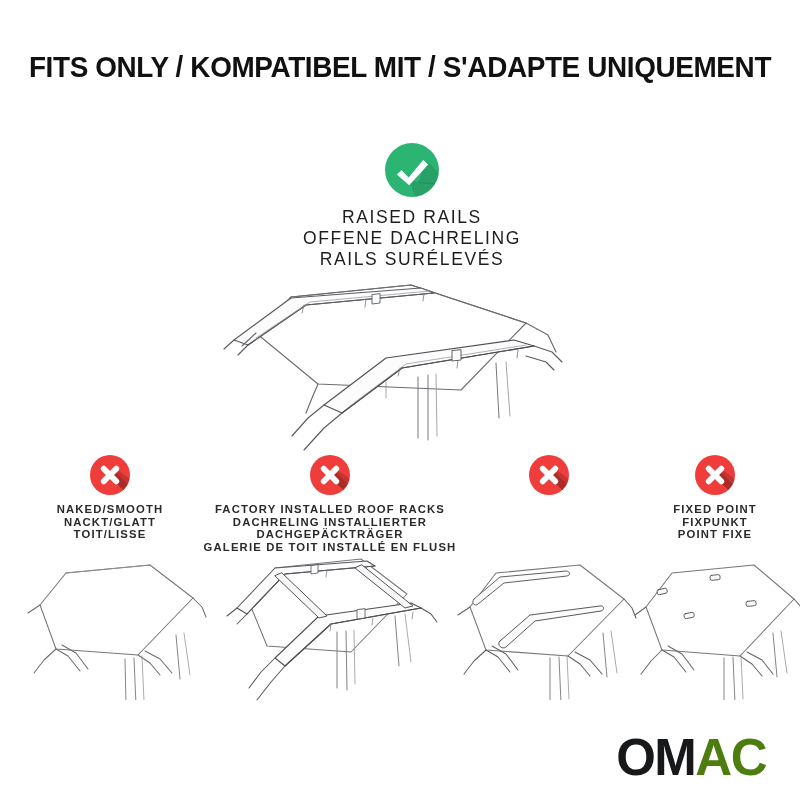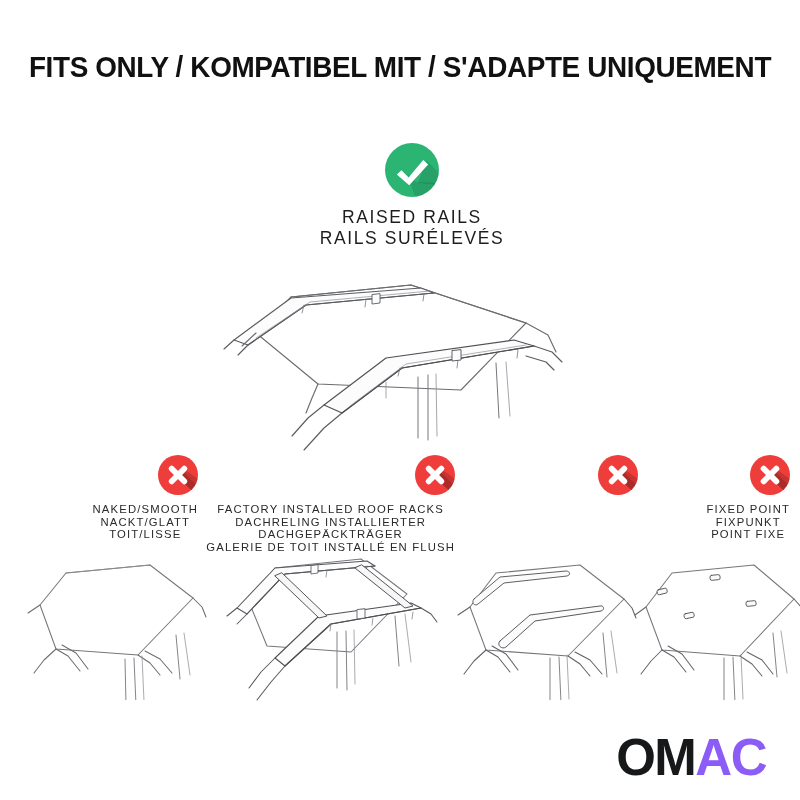--- a/index.html
+++ b/index.html
@@ -96,21 +96,22 @@
     top: 455px;
     left: 0;
     width: 800px;
     height: 250px;
   }
   .excluded-item {
     position: absolute;
     top: 0;
     display: flex;
     flex-direction: column;
-    align-items: flex-end;
+    align-items: center;
+    font-weight: bold;
   }
   .excluded-labels {
     margin-top: 8px;
     text-align: center;
     color: #2a2a2c;
     font-size: 11.3px;
     line-height: 12.6px;
     letter-spacing: 1.15px;
     white-space: nowrap;
   }
@@ -134,21 +135,21 @@
     right: 34px;
     bottom: 22px;
     display: flex;
     align-items: baseline;
     font-weight: bold;
     font-size: 51px;
     letter-spacing: -1.5px;
     line-height: 40px;
   }
   #logo-om { color: #16181a; }
-  #logo-ac { color: #8b5cf6; }
+  #logo-ac { color: #4d7c0f; }
 </style>
 </head>
 <body>
 
 <div id="title-bar">
   <div id="page-title">FITS ONLY / KOMPATIBEL MIT / S'ADAPTE UNIQUEMENT</div>
 </div>
 
 <div id="main-approved">
 
@@ -157,20 +158,21 @@
 
       <path d="M22.5 30.5 L31 39 L54 40 L54 54 L30 54 Z" fill="#000" opacity="0.10"></path>
       <path d="M41.5 17.5 L54 30 L54 42 L33 40 Z" fill="#000" opacity="0.10"></path>
 
       <path d="M16.5 27.3 L23.6 34.4 L38.2 17.0 L43.2 21.6 L24.2 42.2 L11.8 31.6 Z" fill="#ffffff"></path>
     </svg>
   </div>
 
   <div id="main-approved-labels">
     <div>RAISED RAILS</div>
+    <div>OFFENE DACHRELING</div>
     <div>RAILS SURÉLEVÉS</div>
   </div>
 </div>
 
 <div id="main-roof-art">
   <svg viewBox="0 0 420 185" xmlns="http://www.w3.org/2000/svg" fill="none" stroke="#56585c" stroke-width="1.15" stroke-linecap="round" stroke-linejoin="round">
 
     <path d="M60 55 L95 19 L215 7 L330 45 L265 112 L122 106 Z" stroke="#6a6c70" stroke-width="1.1"></path>
 
     <path d="M95 19 L215 7 L330 45" stroke="#6a6c70"></path>

